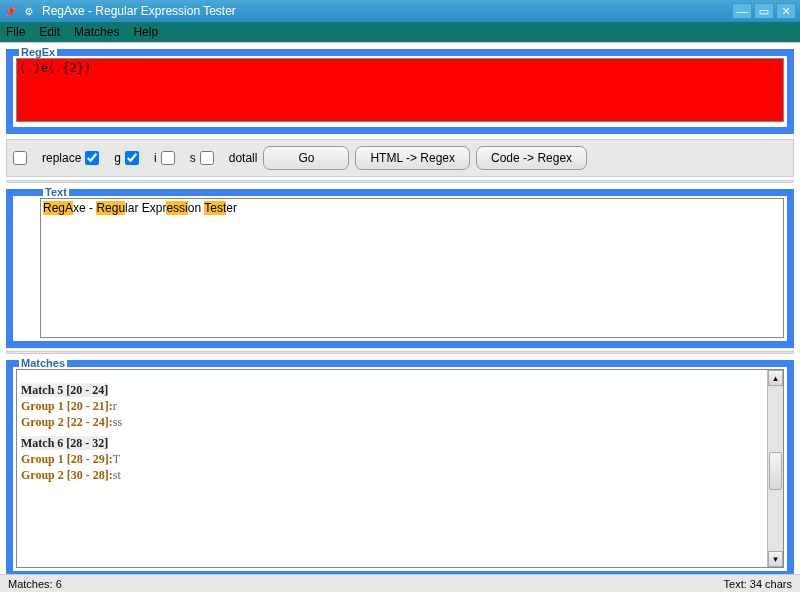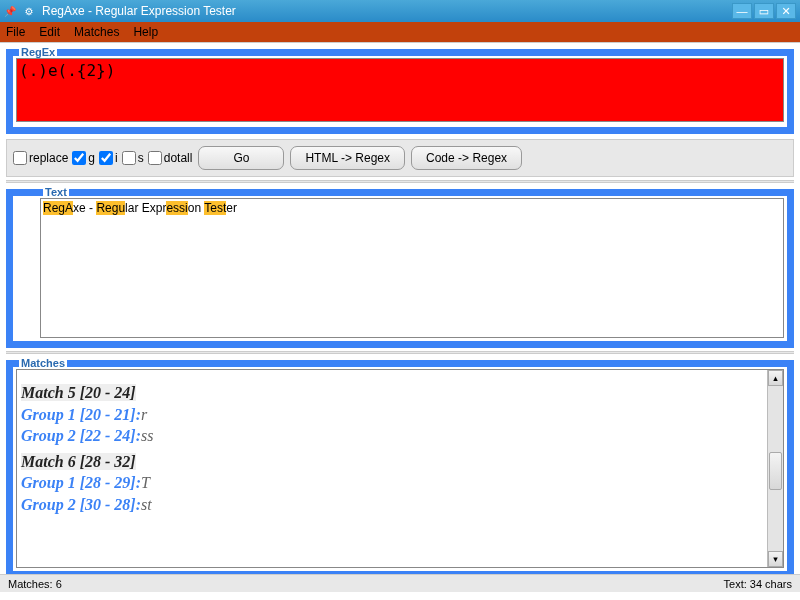--- a/index.html
+++ b/index.html
@@ -4,40 +4,40 @@
 <style>
 * { box-sizing: border-box; margin: 0; padding: 0; }
 body { font-family: Verdana, Arial, sans-serif; font-size: 11px; background: #fff; width: 800px; height: 600px; overflow: hidden; }
 .titlebar { background: linear-gradient(to bottom, #4aa8d8, #2a8bc8); height: 22px; display: flex; align-items: center; padding: 0 4px; color: #fff; font-size: 12px; }
 .titlebar-icons-left { display: flex; gap: 4px; margin-right: 6px; }
 .titlebar-icons-left span { width: 14px; height: 14px; display: inline-flex; align-items: center; justify-content: center; font-size: 10px; }
 .titlebar-title { flex: 1; }
 .titlebar-btns { display: flex; gap: 2px; }
 .titlebar-btn { width: 20px; height: 16px; background: #5ab8e8; border: 1px solid #3a98c8; display: flex; align-items: center; justify-content: center; color: #fff; font-size: 11px; cursor: pointer; }
 .titlebar-btn.close { background: #5ab8e8; }
-.menubar { background: #c2410c; border-bottom: 1px solid #ccc; padding: 3px 6px; display: flex; gap: 14px; font-size: 12px; }
+.menubar { background: #0f766e; border-bottom: 1px solid #ccc; padding: 3px 6px; display: flex; gap: 14px; font-size: 12px; }
 .menubar span { cursor: pointer; }
 .content { padding: 3px 6px; display: flex; flex-direction: column; height: calc(600px - 22px - 22px - 18px); gap: 3px; }
 fieldset { border: 7px solid #3b82f6; padding: 0; position: relative; }
 legend { color: #2a6ab0; font-size: 11px; font-weight: bold; margin-left: 6px; padding: 0 2px; }
-.regex-area { background: #ff0000; color: #000; width: calc(100% - 6px); height: 64px; margin: 0 3px 3px 3px; border: 1px solid #888; padding: 2px; font-family: monospace; font-size: 16px; outline: none; resize: none; }
+.regex-area { background: #ff0000; color: #000; width: calc(100% - 6px); height: 64px; margin: 0 3px 3px 3px; border: 1px solid #888; padding: 2px; font-family: monospace; font-size: 12px; outline: none; resize: none; }
 .options-row { display: flex; align-items: center; gap: 6px; padding: 6px; border: 1px solid #ccc; background: #e8e8e8; margin-top: 2px; }
 .chk-group { display: flex; align-items: center; gap: 4px; }
-.chk-group label { display: flex; align-items: center; gap: 2px; font-size: 12px; }
+.chk-group label { display: flex; align-items: center; gap: 15px; font-size: 12px; }
 .chk-group input[type=checkbox] { width: 14px; height: 14px; }
 button.action { background: linear-gradient(to bottom, #f8f8f8, #e0e0e0); border: 1px solid #999; border-radius: 7px; padding: 4px 14px; font-size: 12px; cursor: pointer; }
 button.go { padding: 4px 34px; }
 .text-fieldset { flex: 0 0 auto; padding-left: 24px; }
 .text-area { width: calc(100% - 6px); height: 140px; margin: 0 3px 3px 3px; border: 1px solid #888; padding: 2px; font-size: 12px; background: #fff; overflow: auto; }
 .hl { background: #fdbf2d; }
 .matches-fieldset { flex: 1; display: flex; flex-direction: column; min-height: 0; }
 .matches-wrap { display: flex; margin: 0 3px 3px 3px; border: 1px solid #888; flex: 1; min-height: 0; }
-.matches-area { flex: 1; padding: 2px 4px; font-family: Georgia, serif; font-size: 16px; line-height: 1.35; overflow: hidden; font-style: italic; }
+.matches-area { flex: 1; padding: 2px 4px; font-family: Georgia, serif; font-size: 12px; line-height: 1.35; overflow: hidden; }
 .matches-area .match-head { font-weight: bold; color: #222; background: #eee; display: inline; }
-.matches-area .group { color: #3b82f6; font-weight: bold; }
+.matches-area .group { color: #a16207; font-weight: bold; }
 .matches-area .gval { color: #666; font-weight: normal; }
 .scrollbar { width: 16px; background: #e4e4e4; border-left: 1px solid #bbb; display: flex; flex-direction: column; }
 .scroll-btn { height: 16px; background: linear-gradient(to bottom,#f4f4f4,#d8d8d8); border: 1px solid #aaa; display: flex; align-items: center; justify-content: center; font-size: 9px; cursor: pointer; }
 .scroll-track { flex: 1; position: relative; }
 .scroll-thumb { position: absolute; left: 1px; right: 1px; top: 40%; height: 38px; background: linear-gradient(to bottom,#f4f4f4,#d8d8d8); border: 1px solid #aaa; border-radius: 2px; }
 .statusbar { position: absolute; bottom: 8px; left: 0; right: 0; height: 18px; background: #e8e8e8; border-top: 1px solid #ccc; display: flex; justify-content: space-between; align-items: center; padding: 0 8px; font-size: 11px; }
 .sep { height: 3px; background: #e8e8e8; border-top: 1px solid #ccc; border-bottom: 1px solid #ccc; }
 </style>
 </head>
 <body>

